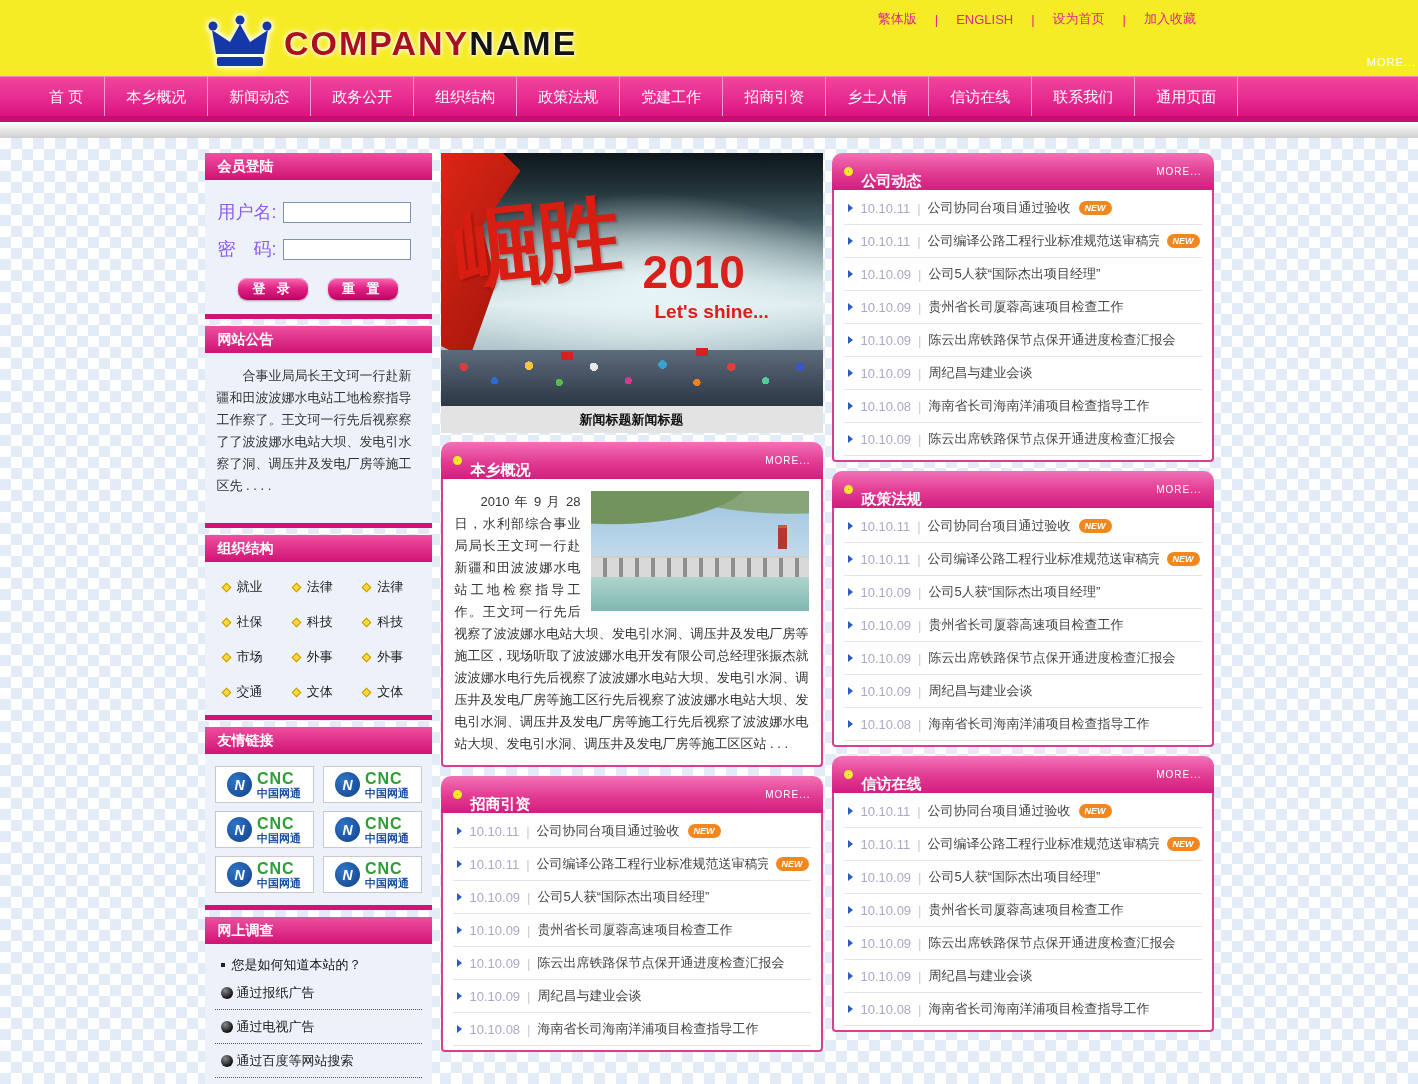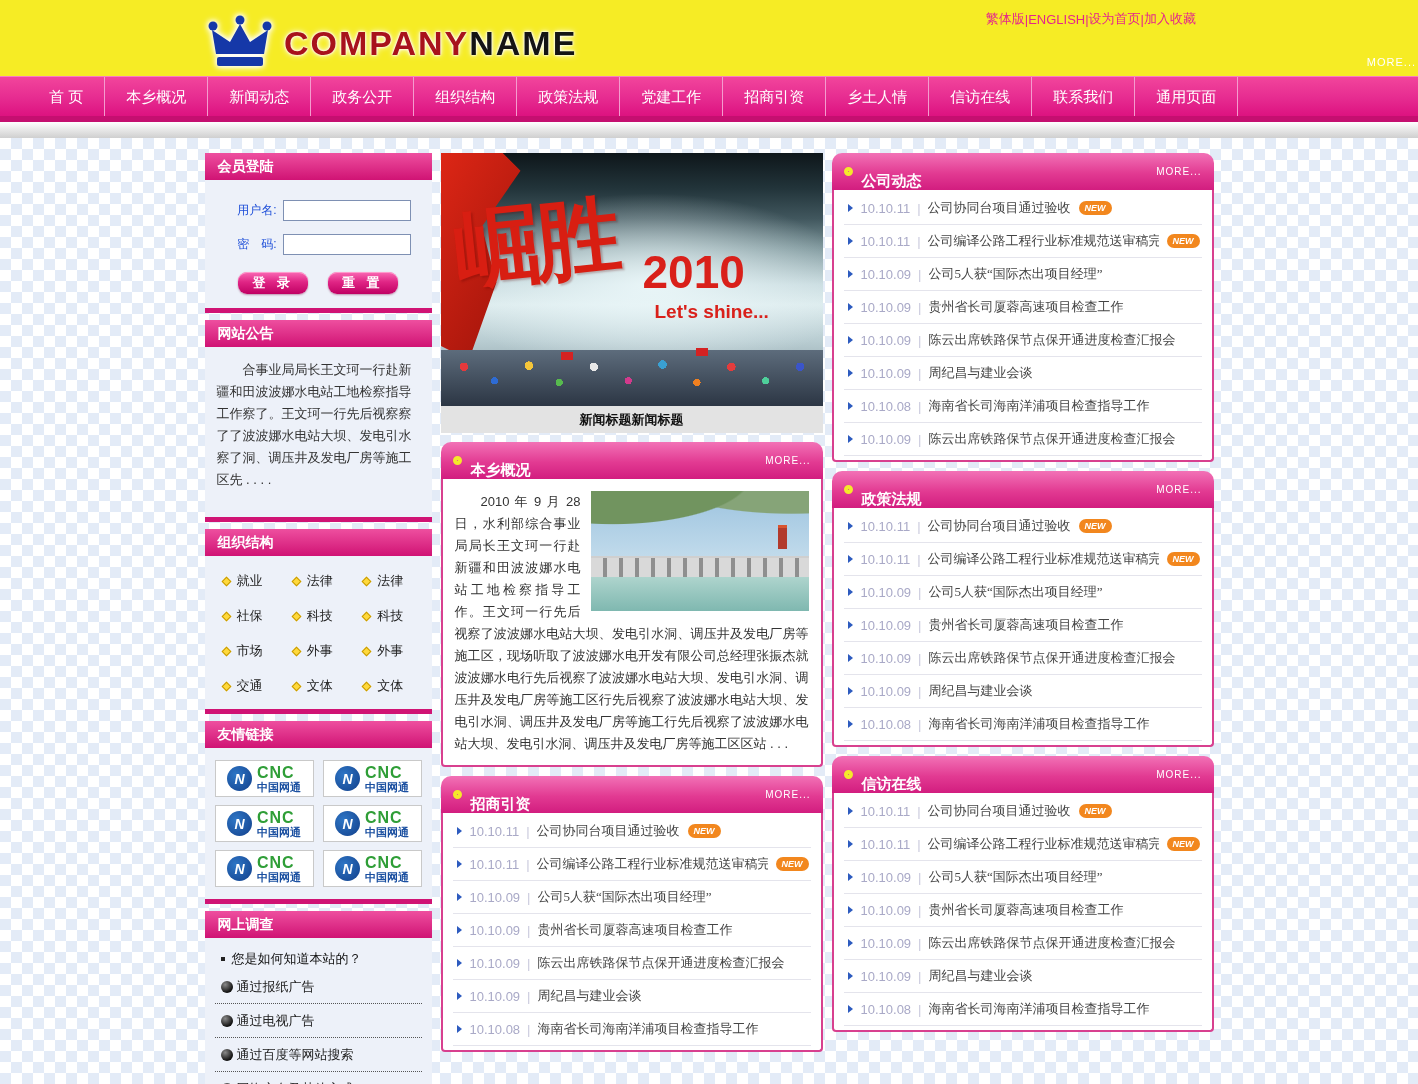--- a/index.html
+++ b/index.html
@@ -9,21 +9,21 @@
     font-family: "Liberation Sans", "DejaVu Sans", sans-serif;
   }
   
   .topbar { position: relative; height: 76px; background: #f6ec25; overflow: hidden; }
   .logo { position: absolute; left: 208px; top: 14px; display: flex; align-items: center; gap: 12px; }
   .crown { filter: drop-shadow(0 0 3px #fff) drop-shadow(0 0 2px #fff); }
   .logo-text { font-size: 34px; font-weight: bold; letter-spacing: 2px;
     text-shadow: 0 0 6px #fff, 0 0 3px #fff, 0 0 2px #fff; }
   .logo-text .c1 { color: #a8121b; }
   .logo-text .c2 { color: #141414; }
-  .top-links { position: absolute; right: 222px; top: 10px; font-size: 13px; color: #e4258c; display: flex; gap: 0; align-items: center; }
+  .top-links { position: absolute; right: 222px; top: 10px; font-size: 13px; color: #e4258c; display: flex; gap: 18px; align-items: center; }
   .top-link { color: #e4258c; text-decoration: none; cursor: pointer; }
   .tl-sep { color: #e4258c; }
   .hdr-more { position: absolute; right: 2px; top: 56px; color: #fff; font-size: 11px; letter-spacing: 1px; cursor: pointer; }
   
   .nav { display: flex; height: 40px; background: linear-gradient(180deg,#f2459c 0%, #e62b90 55%, #dd1280 100%); border-top: 1px solid #f77fc0; padding-left: 28px; }
   .nav-item { color: #fff; font-size: 15px; line-height: 40px; padding: 0 21px; border-right: 1px solid #f49cce; cursor: pointer; white-space: nowrap; }
   .nav-bottom { height: 6px; background: #c50f70; }
   .strip { height: 16px; background: linear-gradient(180deg,#ffffff, #cfcfcf); }
   
   .content { padding: 15px 0 14px; background: repeating-conic-gradient(#e3ebf7 0% 25%, #ffffff 0% 50%) 0 0 / 22px 22px; }
@@ -31,21 +31,21 @@
   .col-side { width: 227px; flex: none; display: flex; flex-direction: column; gap: 7px; }
   .col-mid, .col-right { width: 382px; flex: none; display: flex; flex-direction: column; }
   
   .sp-h { height: 27px; line-height: 27px; padding-left: 13px; color: #fff; font-weight: bold; font-size: 14px;
     background: linear-gradient(180deg,#ee4f9f,#d01374); }
   .sp-b { background: #edf1f9; }
   .sp-f { height: 5px; background: #d01374; }
   
   .login-body { padding: 20px 10px 14px; }
   .login-row { display: flex; align-items: center; margin-bottom: 13px; }
-  .login-row label { width: 62px; text-align: right; font-size: 12px; color: #1d4ed8; margin-right: 6px; white-space: pre; }
+  .login-row label { width: 62px; text-align: right; font-size: 18px; color: #8b5cf6; margin-right: 6px; white-space: pre; }
   .login-row input { width: 128px; height: 21px; border: 1px solid #7e90b3; background: #fff; padding: 0 4px; font-size: 12px; }
   .btn-row { display: flex; justify-content: space-around; padding: 4px 14px 0; }
   .btn { min-width: 70px; height: 22px; border: none; cursor: pointer; color: #fff; font-weight: bold; font-size: 13px;
     background: linear-gradient(180deg,#fa6ab5 0%, #e02585 45%, #c00063 100%); border-radius: 9px;
     box-shadow: inset 0 1px 0 #ff9ccd, 0 1px 2px rgba(120,0,60,.4); letter-spacing: 4px; padding: 0 8px; }
   
   .notice-body { padding: 12px 12px 26px; font-size: 13px; color: #333; line-height: 22px; }
   .notice-body p { text-indent: 2em; }
   
   .org-body { padding: 16px 8px 14px; display: grid; grid-template-columns: repeat(3,1fr); row-gap: 17px; }
@@ -72,21 +72,21 @@
     background: linear-gradient(180deg,#f272b6 0%, #e23a92 55%, #d21d7f 100%); }
   .ring { width: 9px; height: 9px; border: 4px solid #f4e92a; border-radius: 50%; flex: none; }
   .cp-title { color: #fff; font-weight: bold; font-size: 15px; margin-top: 20px; }
   .more { margin-left: auto; color: #fff; font-size: 10px; letter-spacing: 1px; cursor: pointer; }
   .cp-b { background: #fff; border: 2px solid #d8408f; border-top: 0; border-radius: 0 0 4px 4px; padding: 2px 10px 4px; }
   
   .nrow { display: flex; align-items: center; padding: 7px 2px; border-bottom: 1px solid #e4e4ec; font-size: 13px; cursor: pointer; }
   .tri { width: 0; height: 0; border-left: 5px solid #2d5bbf; border-top: 4px solid transparent; border-bottom: 4px solid transparent; margin: 0 8px 0 2px; flex: none; }
   .ndate { color: #a9a9c7; flex: none; }
   .nsep { color: #c9c9dd; margin: 0 7px; }
-  .ntitle { color: #454545; white-space: nowrap; overflow: hidden; font-family: Liberation Serif, serif; }
+  .ntitle { color: #454545; white-space: nowrap; overflow: hidden; }
   .badge { background: #f2871e; color: #fff; font-size: 9px; font-weight: bold; font-style: italic; padding: 2px 6px; border-radius: 8px; margin-left: 8px; flex: none; text-align: center; }
   
   .banner { position: relative; height: 253px; overflow: hidden;
     background:
       radial-gradient(90% 60% at 55% 52%, rgba(236,248,250,.9) 0%, rgba(236,248,250,0) 60%),
       linear-gradient(180deg,#0e161a 0%, #22343a 14%, #41575e 26%, #7e979c 38%, #c7dade 52%, #dcebed 60%, #b9cdd2 74%, #93a7ae 88%, #7e929c 100%); }
   .flag { position: absolute; left: -6px; top: -8px; width: 86px; height: 215px; background: linear-gradient(120deg,#e02716,#9c130a);
     clip-path: polygon(0 0, 70% 0, 100% 12%, 55% 38%, 72% 64%, 40% 100%, 0 92%); }
   .headline { position: absolute; left: 14px; top: 52px; font-size: 86px; font-weight: bold; color: #d81e12;
     transform: rotate(-6deg); line-height: 0.92; letter-spacing: -6px; text-shadow: 2px 2px 2px rgba(90,0,0,.25);

